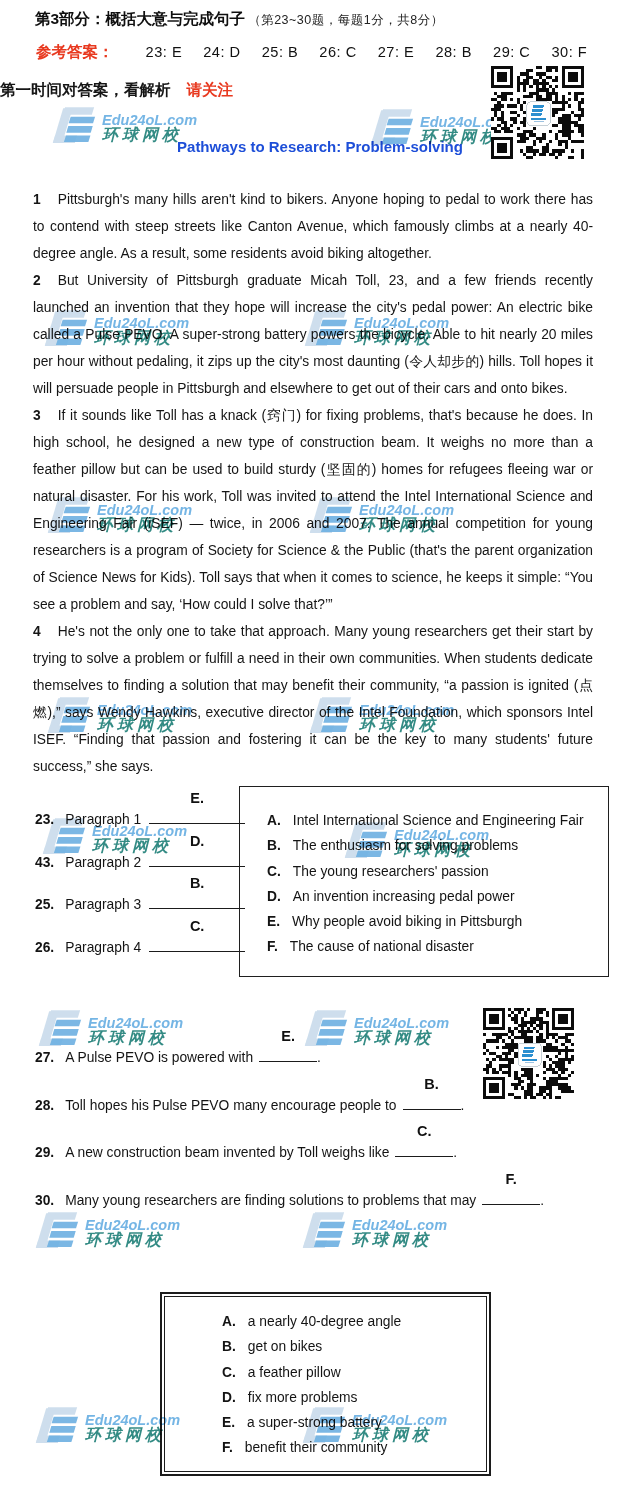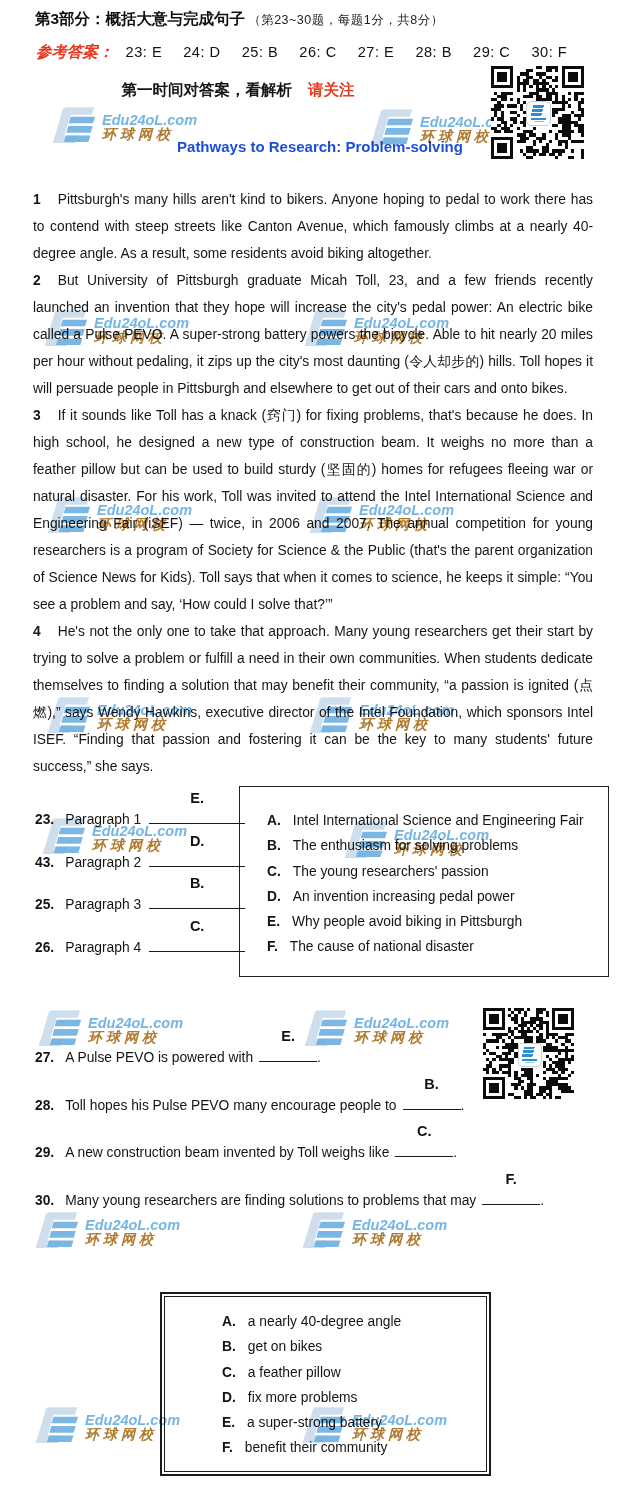--- a/index.html
+++ b/index.html
@@ -5,23 +5,23 @@
   html,body{margin:0;padding:0;}
   body{
     width:620px;height:1500px;position:relative;background:#ffffff;
     font-family:"Liberation Sans","DejaVu Sans",sans-serif;color:#161616;
     overflow:hidden;
   }
   
   .sec-title{position:absolute;left:35px;top:9px;font-size:15.5px;font-weight:600;color:#0f0f0f;white-space:nowrap;}
   .sec-title .note{font-size:12.5px;font-weight:400;color:#222;margin-left:3px;letter-spacing:.5px;}
   .ansline{position:absolute;left:36px;top:42px;font-size:14.6px;white-space:nowrap;color:#111;}
-  .ansline .lbl{color:#e8391f;font-weight:700;font-size:15.5px;margin-right:8px;font-style:italic;}
+  .ansline .lbl{color:#e8391f;font-weight:700;font-size:15.5px;margin-right:28px;}
   .ansline .pair{margin-right:17px;font-weight:500;letter-spacing:.5px;}
-  .followline{position:absolute;left:0;top:80px;width:476px;text-align:center;font-size:15.5px;font-weight:700;color:#151515;white-space:nowrap;}
+  .followline{position:absolute;left:0;top:80px;width:476px;text-align:left;font-size:15.5px;font-weight:700;color:#151515;white-space:nowrap;}
   .followline .cta{color:#e8391f;margin-left:16px;}
   .ptitle{position:absolute;left:20px;top:138px;width:600px;text-align:center;font-size:15px;font-weight:700;color:#1d4ed8;}
   
   .passage{position:absolute;left:33px;top:186px;width:560px;font-size:13.8px;line-height:27px;text-align:justify;color:#151515;}
   .passage p{margin:0;}
   .pnum{font-weight:700;margin-right:17px;}
   
   .mq{position:absolute;left:35px;font-size:13.8px;white-space:nowrap;color:#141414;}
   .qnum{font-weight:600;margin-right:11px;margin-top:33px;}
   .mq .qlabel{margin-right:8px;}
@@ -37,21 +37,21 @@
   .optbox2 .opts{margin:15px 8px 0 60px;}
   .opt{font-size:13.8px;line-height:25.3px;white-space:nowrap;color:#141414;}
   .optletter{font-weight:700;margin-right:12px;}
   
   .cq{position:absolute;left:35px;font-size:13.8px;white-space:nowrap;color:#141414;}
   .cq .qtext{margin-right:6px;}
   
   .wm{position:absolute;display:flex;gap:5px;align-items:flex-start;mix-blend-mode:multiply;opacity:.85;pointer-events:none;z-index:3;}
   .wm-logo{width:47px;height:42px;flex:none;}
   .wm-en{font-style:italic;font-weight:700;font-size:14.5px;color:#5ca8e0;line-height:16px;margin-top:5px;white-space:nowrap;}
-  .wm-cn{font-style:italic;font-weight:600;font-size:14px;color:#a16207;letter-spacing:4px;line-height:14px;white-space:nowrap;font-family:Liberation Serif, serif;}
+  .wm-cn{font-style:italic;font-weight:600;font-size:16px;color:#0f766e;letter-spacing:4px;line-height:14px;white-space:nowrap;font-family:Liberation Serif, serif;}
   
   .qr{position:absolute;z-index:4;}
   .qr svg{display:block;width:100%;height:100%;}
   #qr-top{left:491px;top:66px;width:93px;height:93px;}
   #qr-mid{left:483px;top:1008px;width:91px;height:91px;}
 </style>
 </head>
 <body>
 
 <svg width="0" height="0" style="position:absolute" aria-hidden="true">

